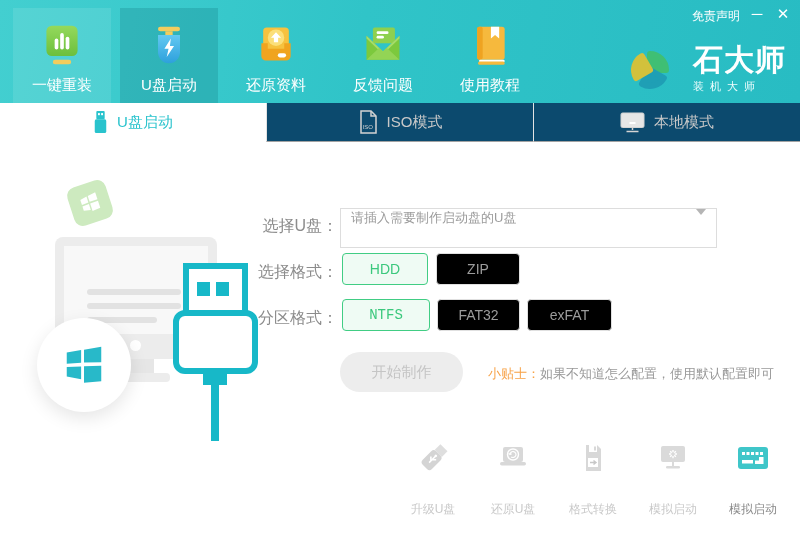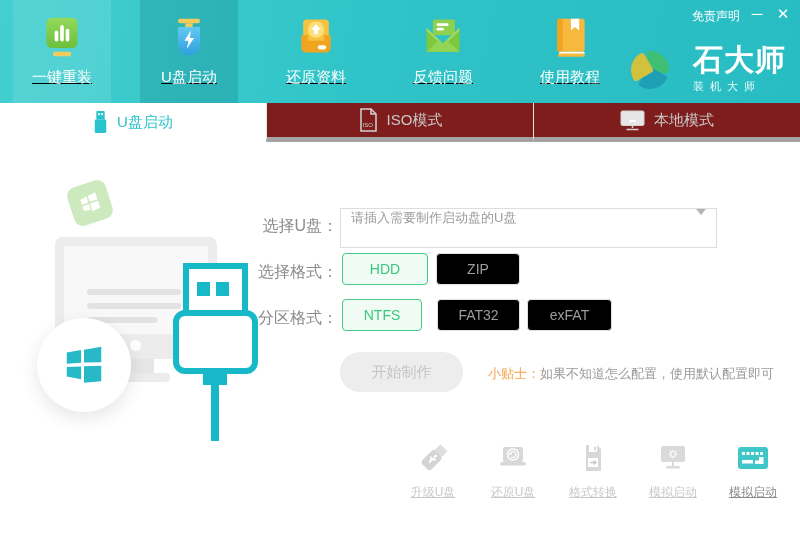--- a/index.html
+++ b/index.html
@@ -2,42 +2,42 @@
 <html><head>
 <meta charset="utf-8">
 <style>
   * { margin:0; padding:0; box-sizing:border-box; }
   body { font-family:"Liberation Sans","DejaVu Sans",sans-serif; background:#888; }
   .frame { position:relative; width:800px; height:533px; background:#fff; overflow:hidden; }
 
   
   .header { position:absolute; left:0; top:0; width:800px; height:103px;
     background:linear-gradient(100deg,#43cfd0 0%,#30c4c8 45%,#28bcc3 100%); }
-  .nav { position:absolute; left:13px; top:0; height:103px; display:flex; gap:29px;text-decoration:underline; }
+  .nav { position:absolute; left:13px; top:8px; height:103px; display:flex; gap:9px; }
   .nav-tab { width:98px; height:103px; display:flex; flex-direction:column; align-items:center;
     padding-top:15px; cursor:pointer; }
   .nav-tab.lighter { background:rgba(255,255,255,0.10); }
   .nav-tab.selected { background:rgba(6,96,104,0.20); }
   .nav-tab .icon { width:44px; height:44px; }
   .nav-label { margin-top:9px; font-size:15px; color:#fff; white-space:nowrap; }
 
   .disclaimer { position:absolute; top:8px; right:60px; font-size:12px; color:#fff; cursor:pointer; }
   .win-btn { position:absolute; top:2px; width:22px; height:24px; color:#fff; font-size:15px;
     font-weight:bold; text-align:center; line-height:24px; cursor:pointer; }
   .win-min { right:32px; } .win-close { right:6px; }
 
   .brand { position:absolute; right:14px; bottom:9px; display:flex; align-items:center; gap:21px; }
   .brand-icon { width:44px; height:48px; }
   .brand-name { font-size:30px; font-weight:bold; color:#fff; line-height:1; letter-spacing:1px; }
   .brand-sub { font-size:11px; color:#ecfdfd; letter-spacing:6px; margin-top:4px; }
 
   
   .modebar { position:absolute; left:0; top:103px; width:800px; height:39px; display:flex; }
   .mode-tab { flex:1; display:flex; align-items:center; justify-content:center; gap:9px;
-    background:#7f1d1d; border-bottom:5px solid #a3a3a3; font-size:15px; color:#c8c8c8; cursor:pointer; }
+    background:#0c4a6e; border-bottom:1px solid #a3a3a3; font-size:15px; color:#c8c8c8; cursor:pointer; }
   .mode-tab + .mode-tab { border-left:1px solid #e3e3e3; }
   .mode-tab.selected { background:#fff; border-bottom:1px solid #fff; color:#29c3cd; }
 
   
   .ill-greensq { position:absolute; left:70px; top:183px; width:40px; height:40px; border-radius:9px;
     background:#cdeabf; transform:rotate(-18deg); display:flex; align-items:center; justify-content:center; }
   .monitor { position:absolute; left:55px; top:237px; width:162px; height:122px;
     background:#ececec; border-radius:8px; }
   .monitor-screen { position:absolute; left:9px; top:9px; width:144px; height:88px; background:#f8f8f8; }
   .m-line { position:absolute; left:32px; height:6px; background:#e2e2e2; border-radius:3px; }
@@ -61,21 +61,21 @@
   .start-btn { position:absolute; left:340px; top:352px; width:123px; height:40px; border-radius:20px;
     background:#ededed; color:#c5c5c5; font-size:15px; display:flex; align-items:center; justify-content:center; cursor:default; }
   .tip { position:absolute; left:488px; top:365px; font-size:13px; }
   .tip-prefix { color:#f7a145; }
   .tip-body { color:#999; }
 
   
   .tools { position:absolute; left:393px; top:440px; width:400px; display:flex; }
   .tool { width:80px; display:flex; flex-direction:column; align-items:center; cursor:pointer; }
   .tool .ticon { width:36px; height:36px; }
-  .tool-label { margin-top:8px; font-size:12px; color:#c9c9c9; white-space:nowrap;text-decoration:underline; }
+  .tool-label { margin-top:25px; font-size:12px; color:#c9c9c9; white-space:nowrap; }
   .tool.highlight .tool-label { color:#8a8a8a; }
 </style>
 </head>
 <body>
 
 <div class="frame">
 
   <div class="header">
 
     <div class="nav">
@@ -244,21 +244,21 @@
   <div class="dropdown">
     <span class="dd-text">请插入需要制作启动盘的U盘</span>
     <span class="dd-caret"></span>
   </div>
 
   <div class="form-label" style="top:262px;">选择格式：</div>
   <div class="opt selected" style="left:342px; top:253px; width:86px;">HDD</div>
   <div class="opt" style="left:436px; top:253px; width:84px;">ZIP</div>
 
   <div class="form-label" style="top:308px;">分区格式：</div>
-  <div class="opt selected" style="left:342px; top:299px; width:80px;">NTFS</div>
+  <div class="opt selected" style="left:342px; top:299px; width:88px;font-family:Liberation Mono, monospace;">NTFS</div>
   <div class="opt" style="left:437px; top:299px; width:83px;">FAT32</div>
   <div class="opt" style="left:527px; top:299px; width:85px;">exFAT</div>
 
   <div class="start-btn">开始制作</div>
   <div class="tip">
     <span class="tip-prefix">小贴士：</span><span class="tip-body">如果不知道怎么配置，使用默认配置即可</span>
   </div>
 
   <div class="tools">
 

